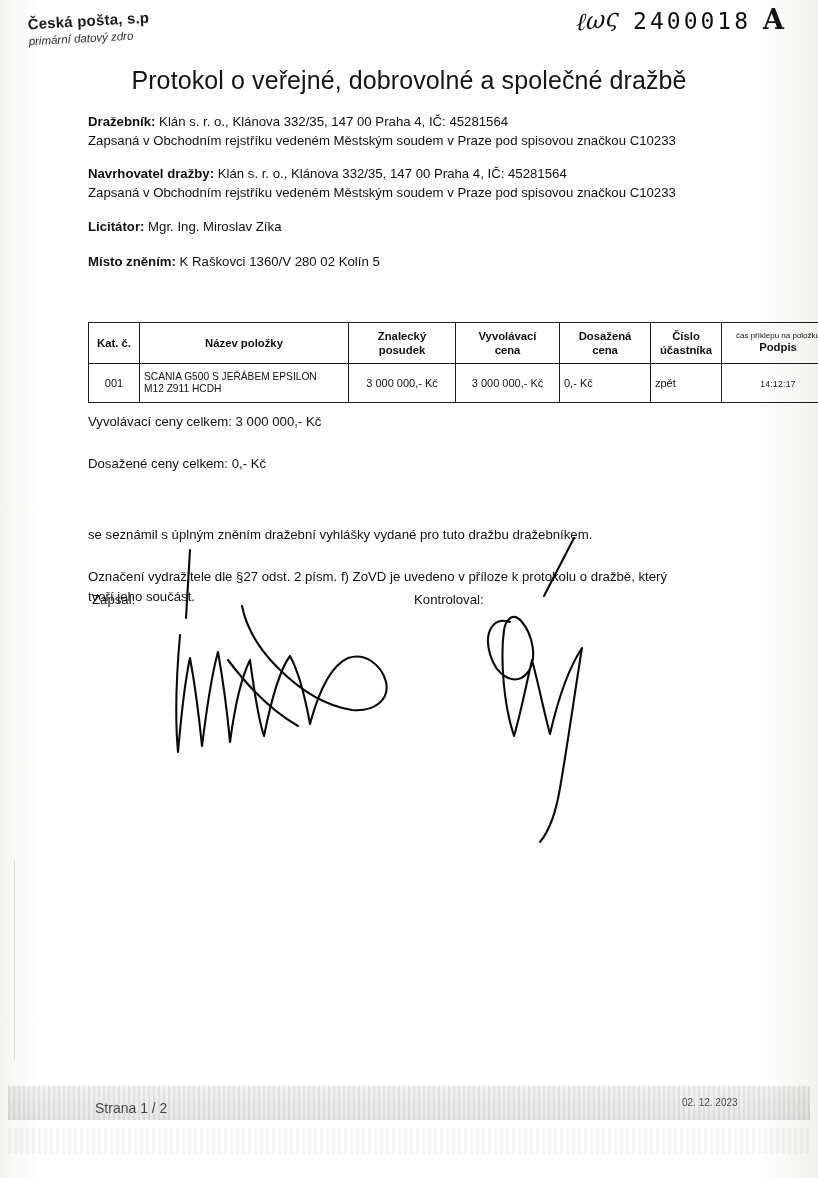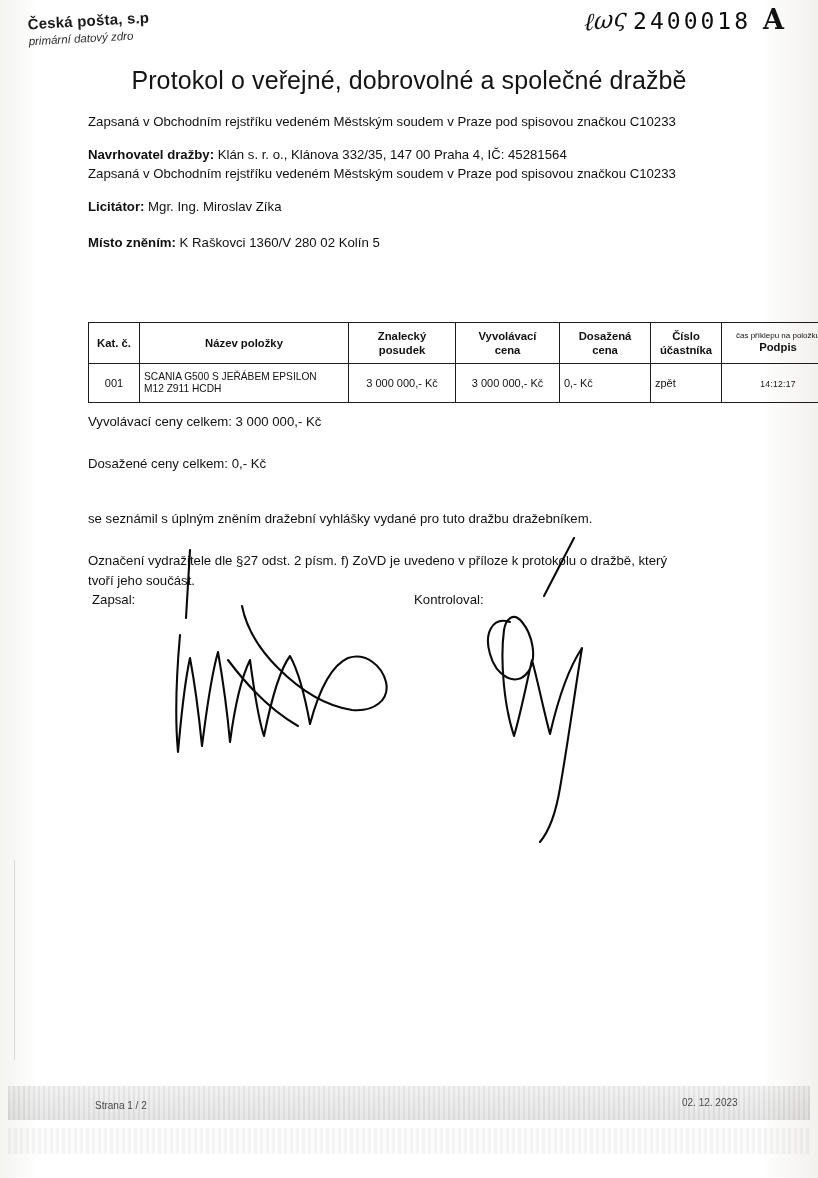--- a/index.html
+++ b/index.html
@@ -73,20 +73,21 @@
     font-size: 24px;
     transform: rotate(-8deg) skewX(-10deg);
     color: #111;
   }
   .ref-hand .digits {
     font-family: "DejaVu Sans Mono", monospace;
     font-size: 23px;
     letter-spacing: 3px;
     color: #0d0d0d;
     margin-top: 2px;
+    margin-left: 8px;
   }
   .ref-hand .suffix {
     font-family: "DejaVu Serif", serif;
     font-weight: bold;
     font-size: 27px;
     margin-left: 6px;
     margin-top: -2px;
   }
 
   
@@ -163,21 +164,21 @@
 
   .after-table {
     position: absolute;
     left: 88px;
     top: 412px;
     width: 650px;
     font-size: 13.2px;
     line-height: 1.5;
   }
   .after-table p { margin: 0 0 22px 0; }
-  .after-table p.tight { margin-bottom: 16px; }
+  .after-table p.tight { margin-bottom: 32px; }
 
   .sign-row {
     position: absolute;
     left: 92px;
     top: 592px;
     width: 560px;
     font-size: 13.2px;
   }
   .sign-row .zapsal { position: absolute; left: 0; top: 0; }
   .sign-row .kontroloval { position: absolute; left: 322px; top: 0; }
@@ -215,21 +216,21 @@
     top: 1128px;
     height: 26px;
     background:
       repeating-linear-gradient(90deg, rgba(0,0,0,.08) 0 3px, rgba(0,0,0,.02) 3px 6px);
     opacity: .55;
   }
   .footer-left {
     position: absolute;
     left: 95px;
     top: 1100px;
-    font-size: 10px;
+    font-size: 14px;
     color: #2b2b2b;
     opacity: .85;
   }
   .footer-right {
     position: absolute;
     left: 682px;
     top: 1097px;
     font-size: 10px;
     color: #2b2b2b;
     opacity: .85;
@@ -259,20 +260,23 @@
     <span class="scribble">ℓως</span>
     <span class="digits">2400018</span>
     <span class="suffix">A</span>
   </div>
 
   <div class="doc-title">Protokol o veřejné, dobrovolné a společné dražbě</div>
 
   <div class="content">
 
     <div class="blk">
+      <div class="l1">
+        <b>Dražebník:</b><span> Klán s. r. o., Klánova 332/35, 147 00 Praha 4, IČ: 45281564</span>
+      </div>
       <div class="l2">Zapsaná v Obchodním rejstříku vedeném Městským soudem v Praze pod spisovou značkou C10233</div>
     </div>
 
     <div class="blk">
       <div class="l1">
         <b>Navrhovatel dražby:</b><span> Klán s. r. o., Klánova 332/35, 147 00 Praha 4, IČ: 45281564</span>
       </div>
       <div class="l2">Zapsaná v Obchodním rejstříku vedeném Městským soudem v Praze pod spisovou značkou C10233</div>
     </div>
 

